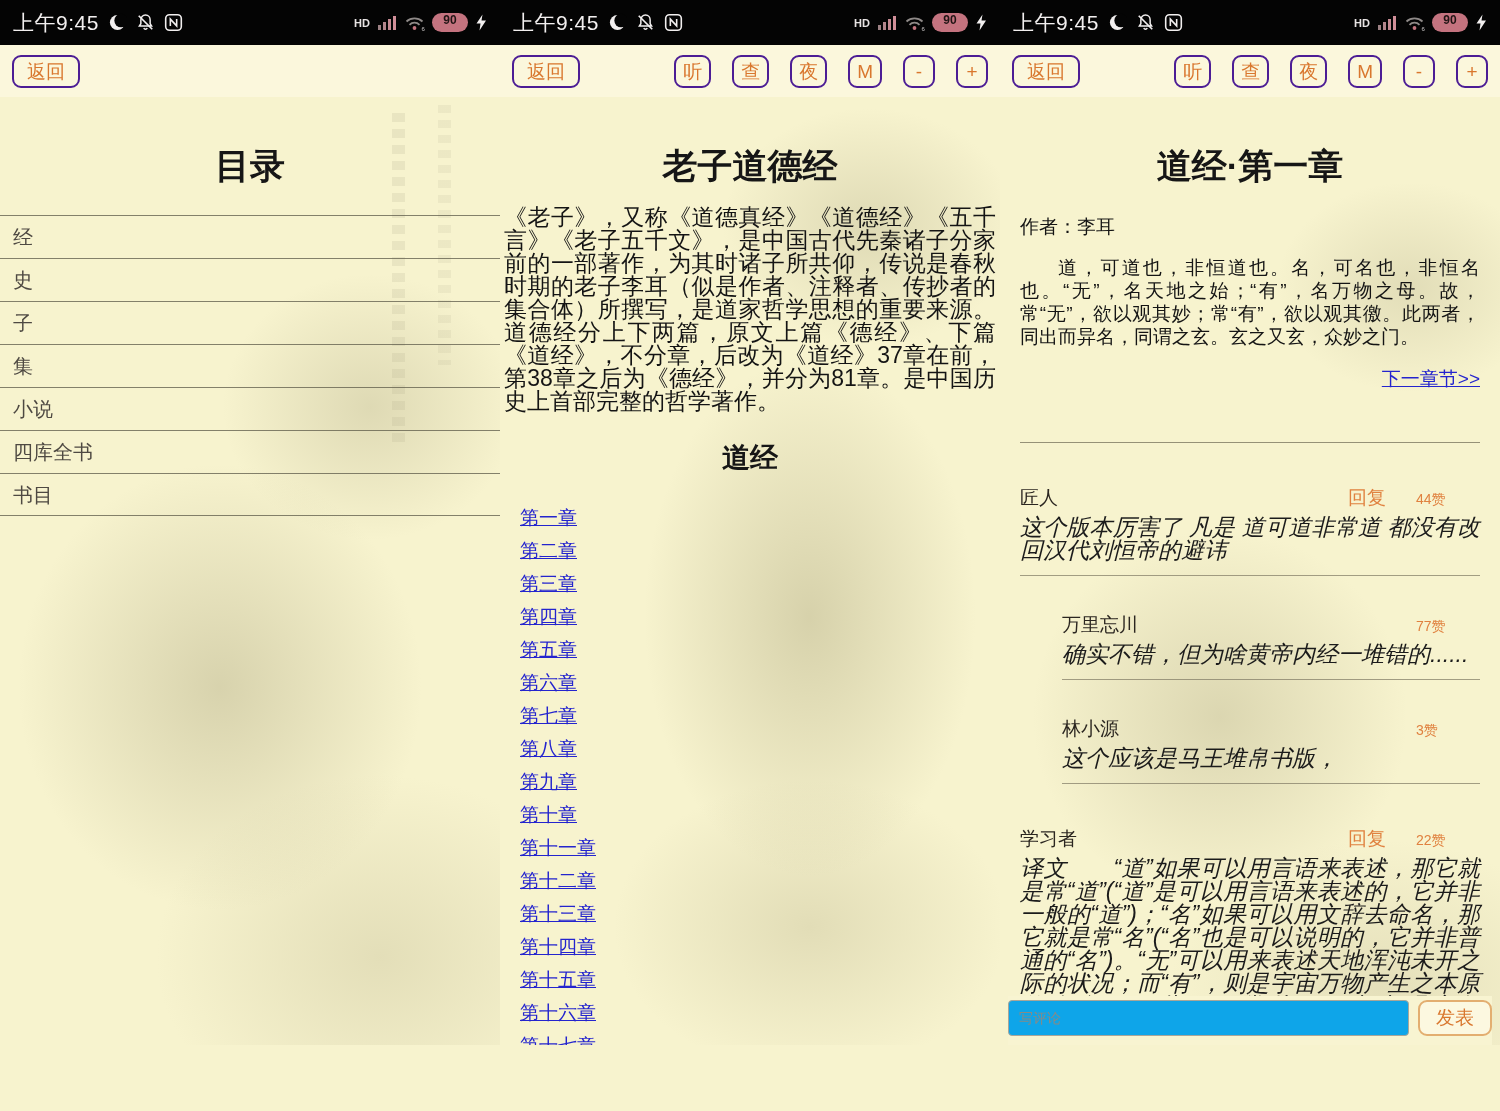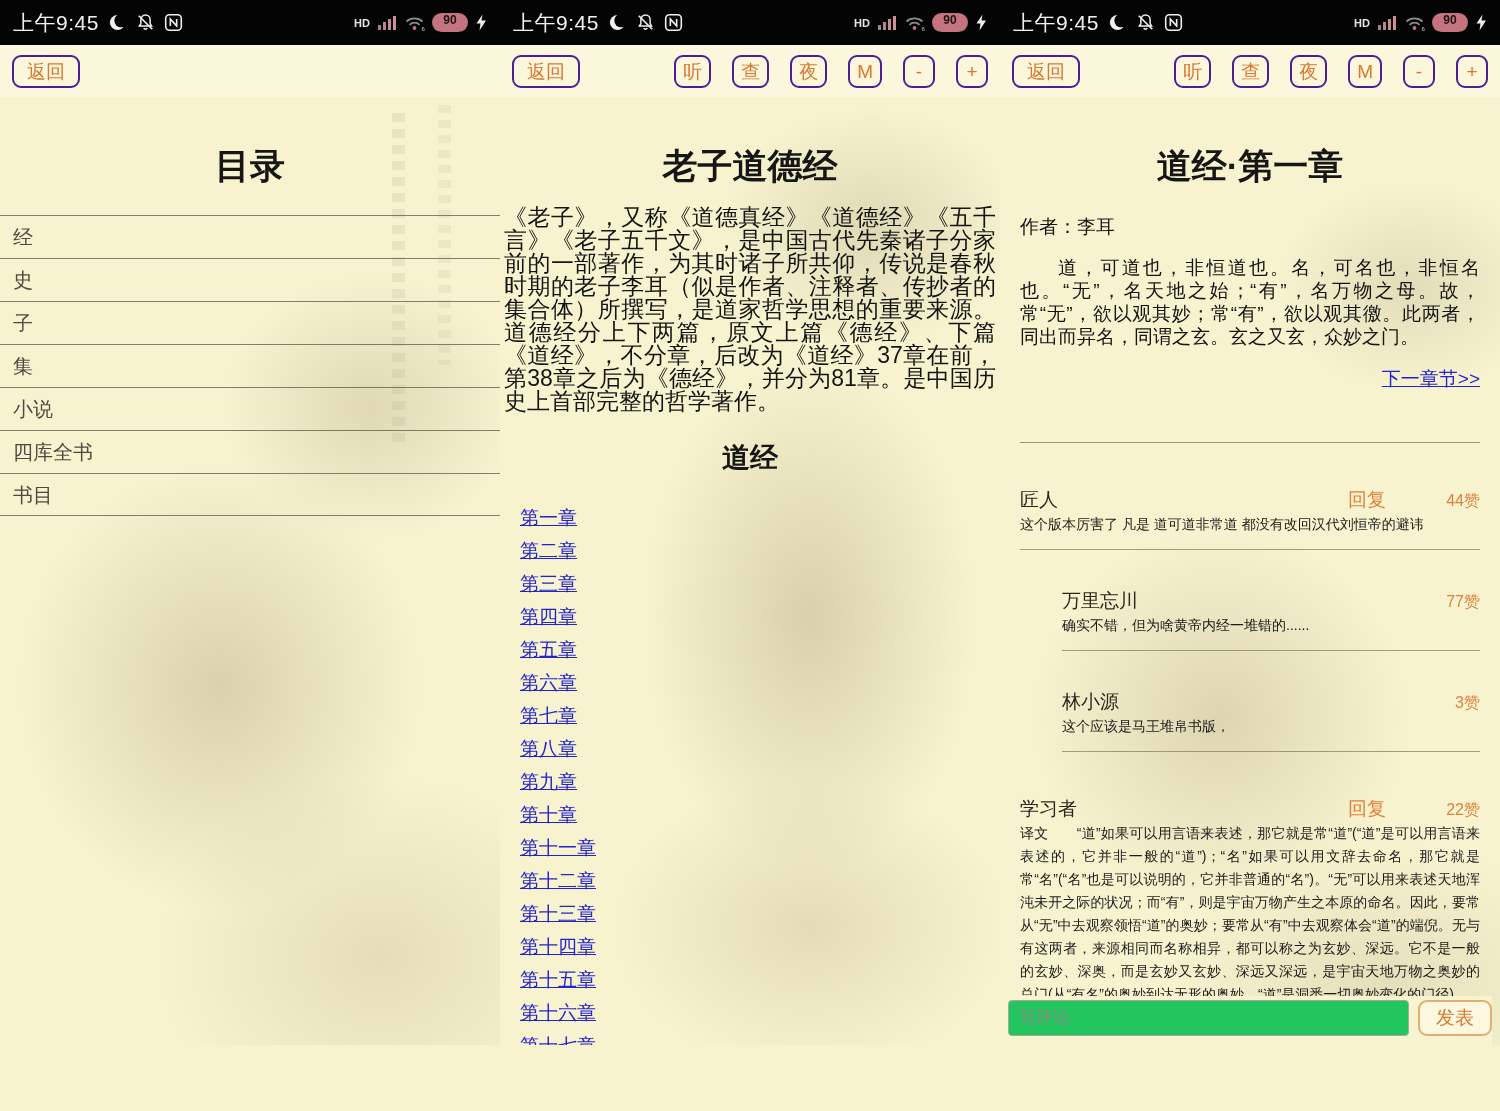--- a/index.html
+++ b/index.html
@@ -104,36 +104,36 @@
     margin:16px 20px 0; font-size:19px; line-height:23px;
     text-align:justify; text-indent:2em; color:#141414;
   }
   .next-row { margin:18px 20px 0; text-align:right; }
   .divider { border-top:1px solid rgba(125,120,98,.8); margin:0 20px; }
   .divider.full-top { margin-top:50px; }
   .comment { padding:0 20px; }
   .c-head { display:flex; align-items:baseline; margin-top:20px; }
   .c-name { font-size:19px; color:#2B2620; }
   .c-reply { margin-left:auto; color:#E0813F; font-size:19px; cursor:pointer;font-family:Liberation Mono, monospace; }
-  .c-likes { color:#E0813F; font-size:16px; min-width:64px; text-align:right; margin-left:30px; cursor:pointer;margin-top:28px; }
+  .c-likes { color:#E0813F; font-size:14px; min-width:64px; text-align:left; margin-left:30px; cursor:pointer;margin-top:28px; }
   .c-head.no-reply .c-likes { margin-left:auto; }
-  .c-text { font-size:14px; line-height:23px; color:#1B1B1B; text-align:justify; }
+  .c-text { font-size:23px; line-height:23px; color:#1B1B1B; margin-top:5px; text-align:justify;font-style:italic; }
   .c-div { border-top:1px solid rgba(125,120,98,.7); margin-top:13px; }
   .reply-item { margin-left:42px; }
   .reply-item .c-head { margin-top:14px; }
 
   .comment-bar {
     position:absolute; left:8px; right:8px; bottom:0; height:49px;
     display:flex; align-items:center; gap:9px;
     background:#F8F4D1; padding:0 0 6px 0;
   }
   .comment-input {
-    flex:1; height:36px; background:#22c55e;
+    flex:1; height:36px; background:#0ea5e9;
     border:1px solid #A9A699; border-radius:4px;
-    font-size:17px; color:#333; padding:8px 10px; font-family:inherit;
+    font-size:14px; color:#333; padding:8px 10px; font-family:inherit;
   }
   .comment-input::placeholder { color:#8A8A84; }
   .submit-btn {
     width:74px; height:36px; border:2px solid #E3AE70; border-radius:9px;
     background:#FCF8E0; color:#D9772E; font-size:19px; cursor:pointer; font-family:inherit;
   }
 </style>
 </head>
 <body>
 

